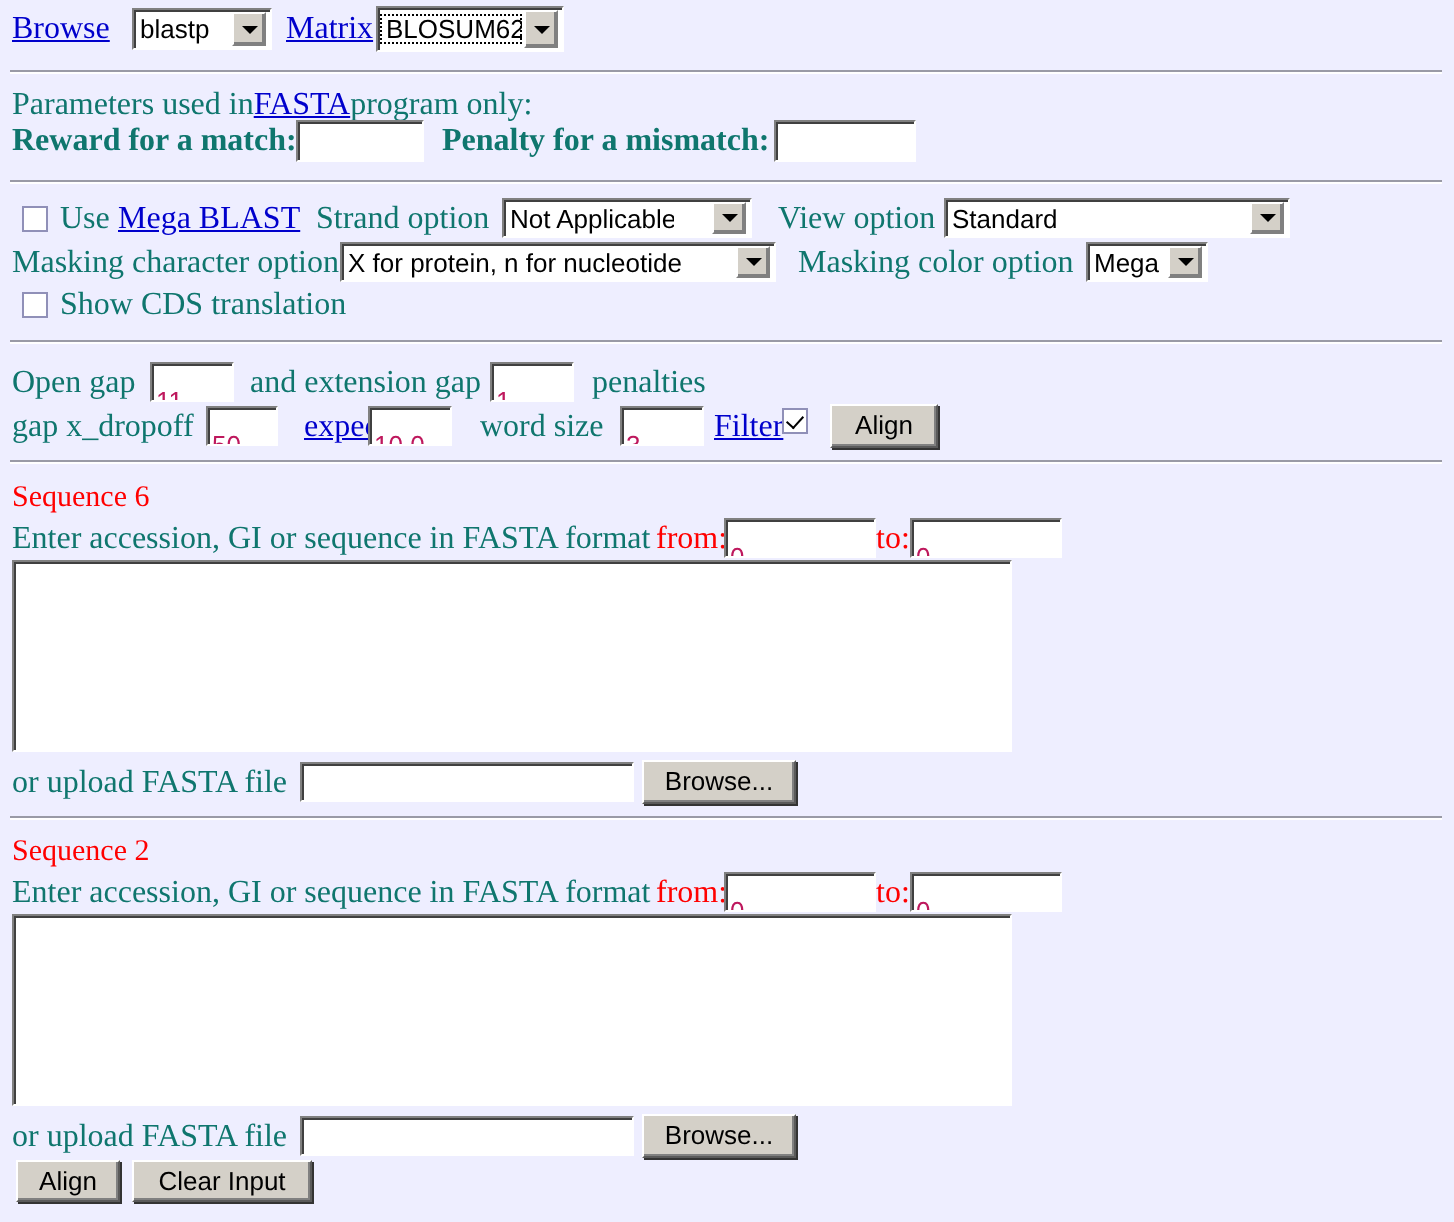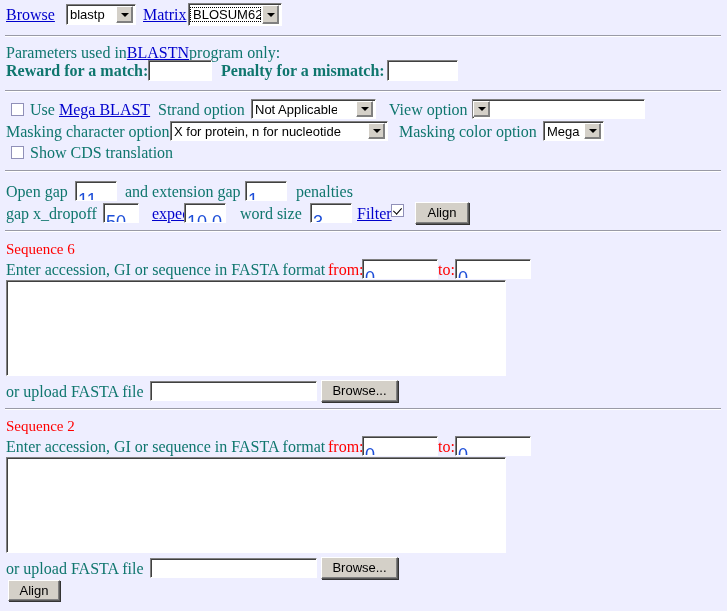--- a/index.html
+++ b/index.html
@@ -62,23 +62,23 @@
   }
 
   
   .tf {
     position: absolute;
     background: #ffffff;
     border: 1px solid;
     border-color: #808080 #ffffff #ffffff #808080;
     box-shadow: inset 1px 1px 0 #404040;
     font-family: "Liberation Sans", "DejaVu Sans", sans-serif;
-    font-size: 18px;
+    font-size: 13px;
     line-height: 15px;
-    color: #1d4ed8;
+    color: #be185d;
     padding: 18px 0 0 2px;
     box-sizing: border-box;
     outline: none;
   }
   textarea.ta {
     position: absolute;
     background: #ffffff;
     border: 1px solid;
     border-color: #808080 #ffffff #ffffff #808080;
     box-shadow: inset 1px 1px 0 #404040;
@@ -200,21 +200,21 @@
     <span class="txt">BLOSUM62</span>
     <span class="arrowbox">
         <i class="caret"></i>
       </span>
   </div>
 
   <hr class="sep" style="top:35px;">
 
   <div class="row abs" style="left:6px; top:44px;">
     <span class="lbl">Parameters used in </span>
-    <a class="link lbl">BLASTN</a>
+    <a class="link lbl">FASTA</a>
     <span class="lbl"> program only:</span>
   </div>
 
   <span class="lbl bold abs" style="left:6px; top:62px;">Reward for a match:</span>
   <input class="tf" type="text" style="left: 148px; top: 60px; width: 64px; height: 21px;" value="">
 
   <span class="lbl bold abs" style="left:221px; top:62px;">Penalty for a mismatch:</span>
   <input class="tf" type="text" style="left: 387px; top: 60px; width: 71px; height: 21px;" value="">
 
   <hr class="sep" style="top:90px;">
@@ -226,20 +226,21 @@
   <span class="lbl abs" style="left:158px; top:101px;">Strand option</span>
   <div class="sel" style="left:251px; top:99px; width:125px; height:20px;gap:19px;">
     <span class="txt">Not Applicable</span>
     <span class="arrowbox">
         <i class="caret"></i>
       </span>
   </div>
 
   <span class="lbl abs" style="left:389px; top:101px;">View option</span>
   <div class="sel" style="left:472px; top:99px; width:173px; height:20px;">
+    <span class="txt">Standard</span>
     <span class="arrowbox">
         <i class="caret"></i>
       </span>
   </div>
 
   <span class="lbl abs" style="left:6px; top:123px;">Masking character option</span>
   <div class="sel" style="left:170px; top:121px; width:218px; height:20px;">
     <span class="txt">X for protein, n for nucleotide</span>
     <span class="arrowbox">
         <i class="caret"></i>
@@ -307,14 +308,15 @@
   <span class="lbl red abs" style="left:438px; top:438px;">to:</span>
   <input class="tf" type="text" style="left: 455px; top: 436px; width: 76px; height: 20px;" value="0">
 
   <textarea class="ta" style="left: 6px; top: 457px; width: 500px; height: 96px;"></textarea>
 
   <span class="lbl abs" style="left:6px; top:560px;">or upload FASTA file</span>
   <input class="tf" type="text" style="left: 150px; top: 558px; width: 167px; height: 20px;" value="">
   <div class="btn" style="left:321px; top:557px; width:77px; height:22px;">Browse...</div>
 
   <div class="btn" style="left:8px; top:580px; width:52px; height:21px;">Align</div>
+  <div class="btn" style="left:66px; top:580px; width:90px; height:21px;">Clear Input</div>
 
 </div>
 
 </body></html>

